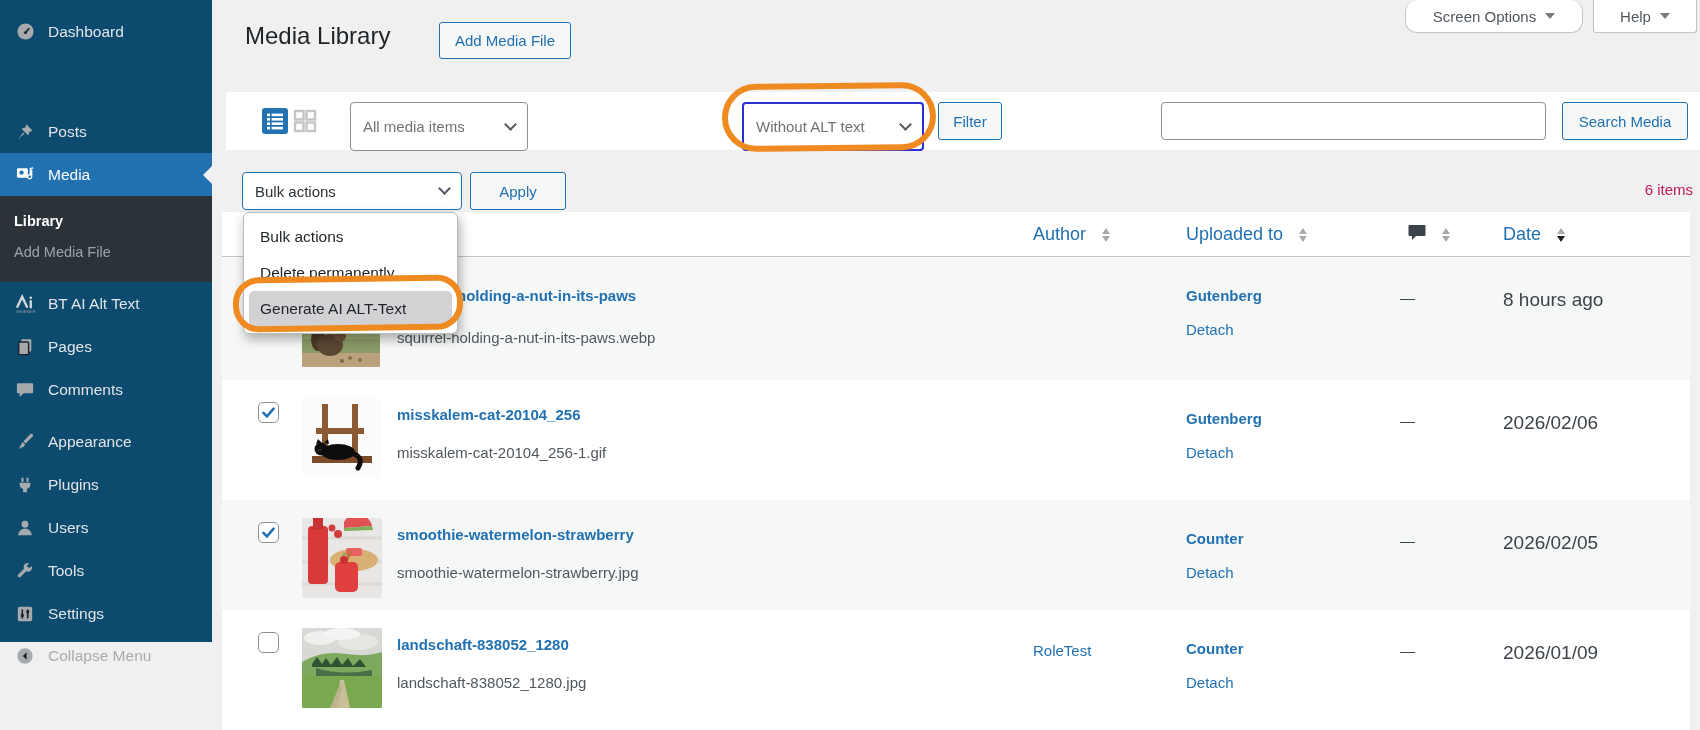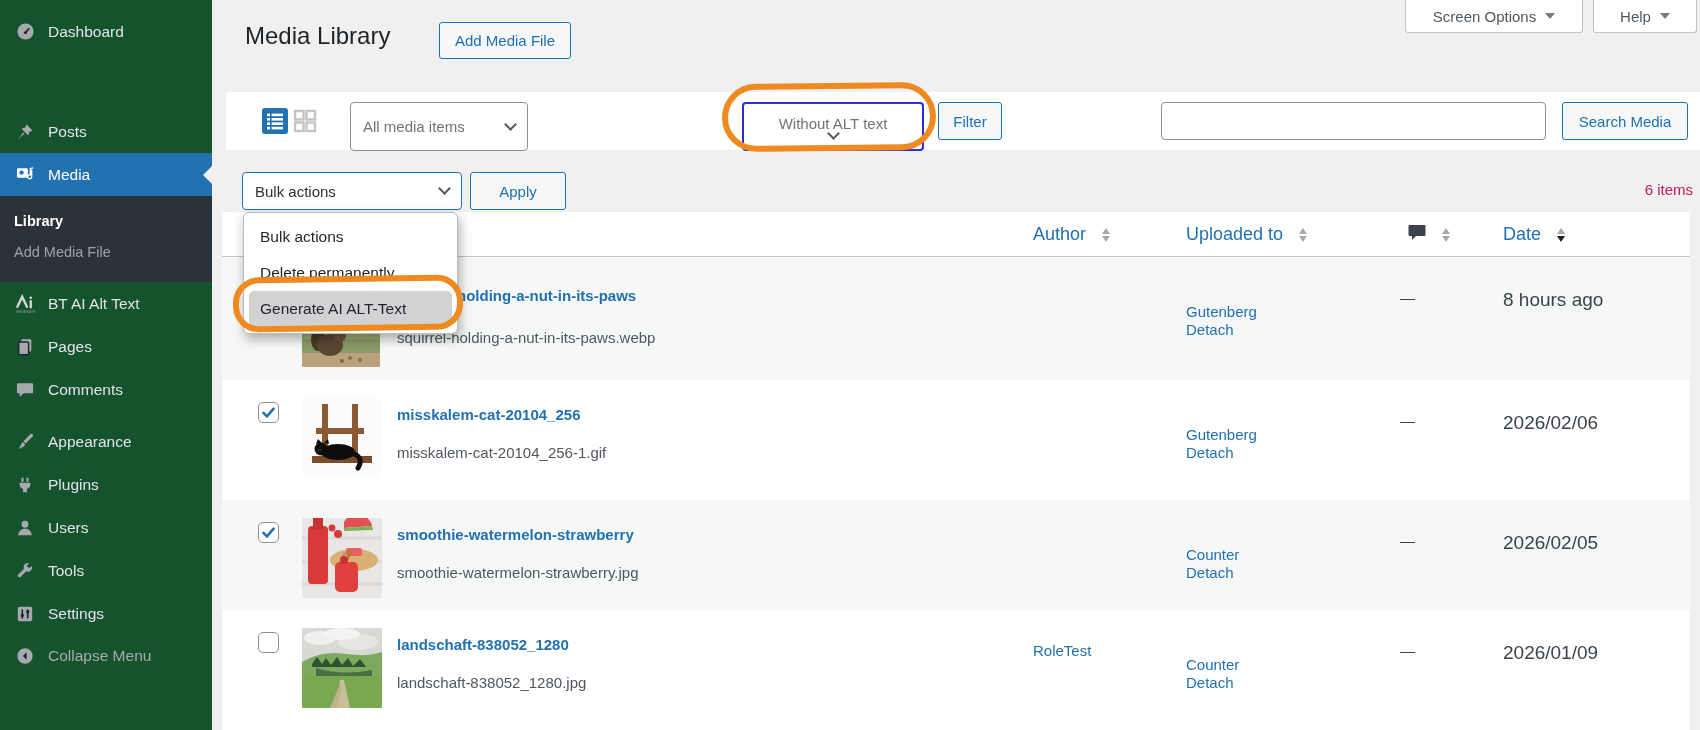--- a/index.html
+++ b/index.html
@@ -1,50 +1,50 @@
 <!DOCTYPE html>
 <html><head>
 <meta charset="utf-8">
 <style>
   * { margin:0; padding:0; box-sizing:border-box; }
   html,body { width:1700px; height:730px; overflow:hidden; }
   body { font-family:"Liberation Sans", sans-serif; background:#f0f0f1; color:#3c434a; }
   #app { position:relative; width:1700px; height:730px; overflow:hidden; }
 
   
-  #sidebar { position:absolute; left:0; top:0; width:212px; height:730px; background:#14532d; z-index:5; }
+  #sidebar { position:absolute; left:0; top:0; width:212px; height:642px; background:#0c4a6e; z-index:5; }
   .mi { position:absolute; left:0; width:212px; height:43px; display:flex; align-items:center; gap:12px; padding-left:14px; color:#e2e4e7; font-size:15.5px; cursor:pointer; }
   .mi .ic { width:22px; display:flex; align-items:center; justify-content:center; flex:0 0 22px; }
   .mi.active { background:#2271b1; color:#fff; }
   .mi.active::after { content:""; position:absolute; right:0; top:50%; margin-top:-9px; border-top:9px solid transparent; border-bottom:9px solid transparent; border-right:9px solid #f0f0f1; }
   #submenu { position:absolute; left:0; top:196px; width:212px; height:86px; background:#2c3338; padding-top:9px; }
   .smi { height:31px; display:flex; align-items:center; padding-left:14px; font-size:14.5px; color:#9ea3a8; cursor:pointer; }
   .smi.current { color:#fff; font-weight:bold; }
   .mi.dim { color:#a7aaad; }
 
   
   .toptab { position:absolute; top:0; height:33px; background:#fff; border:1px solid #c3c4c7; border-top:none; border-radius:0 0 3px 3px; display:flex; align-items:center; justify-content:center; gap:9px; color:#50575e; font-size:15px; cursor:pointer; }
-  #tab-screen-options { left:1405px; width:178px; }
+  #tab-screen-options { left:1405px; width:178px;border-radius:12px; }
   #tab-help { left:1593px; width:104px; }
   .caret-down { width:0; height:0; border-left:5px solid transparent; border-right:5px solid transparent; border-top:6px solid #787c82; }
 
   
   #page-title { position:absolute; left:245px; top:22px; font-size:24px; font-weight:400; color:#1d2327; }
   .btn { background:#f6f7f7; border:1px solid #2271b1; border-radius:3px; color:#2271b1; font-size:15px; font-family:inherit; cursor:pointer; }
   #add-media-btn { position:absolute; left:439px; top:22px; height:37px; padding:0 15px; }
 
   
   #band { position:absolute; left:226px; top:92px; width:1474px; height:58px; background:#fff; }
   .viewbtn { position:absolute; top:16px; width:26px; height:26px; cursor:pointer; background:none; border:none; padding:0; }
   #view-list { left:36px; } #view-grid { left:66px; }
   .select { position:absolute; top:10px; height:49px; background:#fff; border:1px solid #8c8f94; border-radius:4px; display:flex; align-items:center; justify-content:space-between; padding:11px 12px; font-size:15px; color:#737373; cursor:pointer; }
   .chev { width:9px; height:9px; border-right:2px solid #50575e; border-bottom:2px solid #50575e; transform:rotate(45deg); margin-top:-5px; flex:0 0 9px; }
   #sel-media-type { left:124px; width:178px; }
   #sel-dates { left:319px; width:182px; }
-  #sel-alt { left:516px; width:182px; border:2px solid #2b2fd4;flex-direction:column; }
+  #sel-alt { left:516px; width:182px; border:2px solid #2b2fd4; }
   #filter-btn { position:absolute; left:712px; top:10px; width:64px; height:38px; }
   #search-input { position:absolute; left:935px; top:10px; width:385px; height:38px; border:1px solid #8c8f94; border-radius:4px; font-size:15px; padding:0 10px; font-family:inherit; }
   #search-btn { position:absolute; left:1336px; top:10px; width:126px; height:38px; }
 
   
   #bulk-select { position:absolute; left:242px; top:172px; width:220px; height:38px; background:#fff; border:1.5px solid #2271b1; border-radius:4px; display:flex; align-items:center; justify-content:space-between; padding:0 12px; font-size:15px; color:#2c3338; cursor:pointer; z-index:6; }
   #apply-btn { position:absolute; left:470px; top:172px; width:96px; height:38px; }
   #items-count { position:absolute; left:1560px; top:181px; width:133px; text-align:right; font-size:15px; color:#be185d; }
 
   
@@ -69,21 +69,21 @@
   .trow { position:relative; }
   .r1 { height:123px; background:#f6f7f7; }
   .r2 { height:120px; background:#fff; }
   .r3 { height:110px; background:#f6f7f7; }
   .r4 { height:116px; background:#fff; }
   .cb { position:absolute; left:36px; top:22px; width:21px; height:21px; border:1.5px solid #8c8f94; border-radius:5px; background:#fff; cursor:pointer; display:flex; align-items:center; justify-content:center; }
   .thumb { position:absolute; left:80px; top:18px; width:80px; height:80px; border-radius:2px; overflow:hidden; cursor:pointer; }
   .t-title { position:absolute; left:175px; top:26px; font-size:15px; font-weight:bold; color:#2271b1; cursor:pointer; white-space:nowrap; }
   .t-file { position:absolute; left:175px; top:64px; font-size:15px; color:#50575e; white-space:nowrap; }
   .c-author { position:absolute; left:811px; top:32px; font-size:15px; color:#2271b1; cursor:pointer; }
-  .c-upl { position:absolute; left:964px; top:46px; font-size:15px; font-weight:normal; color:#2271b1; cursor:pointer; }
+  .c-upl { position:absolute; left:964px; top:30px; font-size:15px; font-weight:bold; color:#2271b1; cursor:pointer; }
   .c-detach { position:absolute; left:964px; top:64px; font-size:15px; color:#2271b1; cursor:pointer; }
   .c-comments { position:absolute; left:1178px; top:32px; font-size:15px; color:#3c434a; }
   .c-date { position:absolute; left:1281px; top:32px; font-size:19px; color:#3c434a; }
   
   .r1 .t-title { top:30px; } .r1 .t-file { top:72px; }
   .r1 .thumb { top:66px; height:44px; width:78px; }
 </style>
 </head>
 <body>
 

